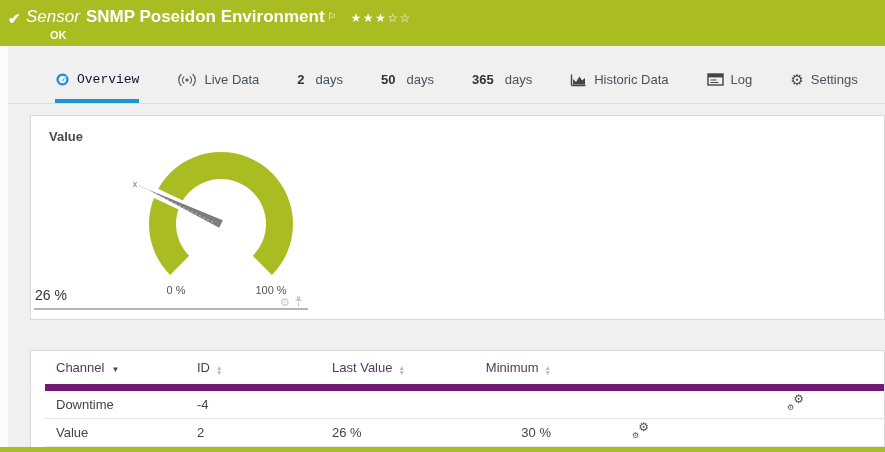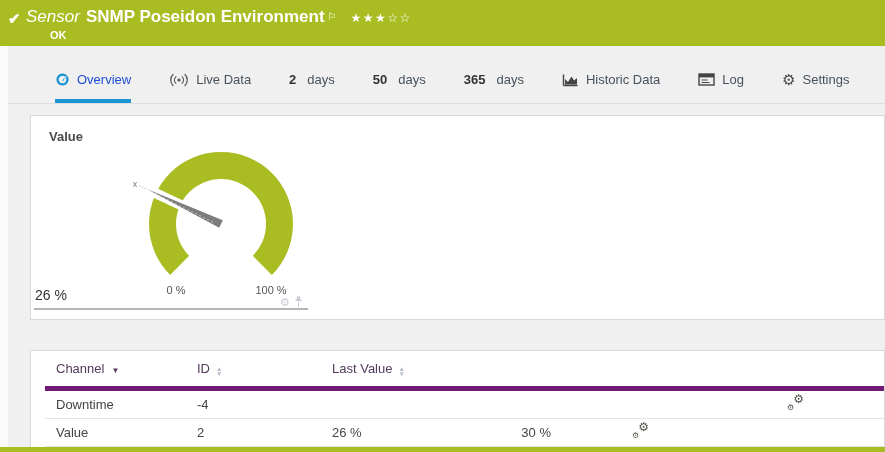--- a/index.html
+++ b/index.html
@@ -13,40 +13,40 @@
   .hdr-kind { font-style:italic; font-weight:400; margin-right:6px; }
   .hdr-title { font-weight:600; }
   .hdr-flag { font-size:10px; margin:0 0 0 3px; line-height:10px; }
   .hdr-stars { font-size:12px; letter-spacing:1.5px; margin:2px 0 0 14px; }
   .hdr-ok { position:absolute; left:50px; top:29px; font-size:11px; font-weight:700; }
 
   
   .tabs { position:absolute; left:0; top:60px; width:885px; height:44px; display:flex; gap:38px;
           padding-left:55px; align-items:stretch; border-bottom:1px solid #dedede; font-size:13px; color:#47525c; }
   .tab { display:flex; align-items:center; gap:7px; border-bottom:4px solid transparent; cursor:pointer; white-space:nowrap; }
-  .tab.active { color:#1d4ed8; border-bottom-color:#1996d3; }
+  .tab.active { color:#0f172a; border-bottom-color:#1996d3;font-family:Liberation Mono, monospace; }
   .tab .num { font-weight:700; color:#333; margin-right:4px; }
   .tab svg { display:block; }
   .tab .gearglyph { font-size:15px; color:#4a4a4a; line-height:14px; }
 
   
   .panel { position:absolute; background:#fff; border:1px solid #d9d9d9; }
   #gauge-panel { left:30px; top:115px; width:855px; height:205px; }
   .panel-title { position:absolute; left:18px; top:13px; font-size:13px; font-weight:700; color:#4a4a4a; }
   #gauge-svg { position:absolute; left:0; top:0; }
   .gauge-current { position:absolute; left:4px; top:171px; font-size:14px; color:#333; }
   .gauge-baseline { position:absolute; left:3px; top:192px; width:274px; border-top:2px solid #b5b5b5; }
   .gauge-mini-icons { position:absolute; left:249px; top:180px; display:flex; gap:4px; align-items:center; color:#c6cad1; }
   .gauge-mini-icons .g { font-size:11px; line-height:11px; }
 
   
   #table-panel { left:30px; top:350px; width:855px; height:110px; }
   .tbl { position:absolute; left:14px; top:0; right:0; }
   .thead, .trow { display:grid; grid-template-columns:141px 115px 130px 120px 155px 1fr; align-items:center; }
-  .thead { height:40px; border-bottom:5px solid #701a75; font-size:13px; color:#53395c; }
+  .thead { height:40px; border-bottom:7px solid #701a75; font-size:13px; color:#53395c; }
   .trow  { height:28px; border-bottom:1px solid #e4e4e4; font-size:13px; color:#444; }
   .c { padding-left:11px; }
   .c3 { padding-left:31px; }
   .c4, .c5 { text-align:right; }
   .c6 { padding-left:80px; }
   .sorts { display:inline-flex; flex-direction:column; margin-left:6px; font-size:6.5px; line-height:5px; color:#b4bac3; vertical-align:2px; }
   .desc { font-size:8px; margin-left:7px; color:#53395c; }
   .gears { position:relative; display:inline-block; width:18px; height:16px; color:#54534a; }
   .g-big { position:absolute; right:0; top:-3px; font-size:12px; }
   .g-small { position:absolute; left:1px; bottom:-1px; font-size:8px; }
@@ -160,20 +160,26 @@
               <span>▲</span>
               <span>▼</span>
             </span>
         </div>
         <div class="c c3">
           <span>Last Value</span><span class="sorts">
               <span>▲</span>
               <span>▼</span>
             </span>
         </div>
+        <div class="c c4">
+          <span>Minimum</span><span class="sorts">
+              <span>▲</span>
+              <span>▼</span>
+            </span>
+        </div>
         <div class="c c6"></div>
       </div>
 
       <div class="trow">
         <div class="c">Downtime</div>
         <div class="c">-4</div>
         <div class="c c3"></div>
         <div class="c c4"></div>
         <div class="c c5"></div>
         <div class="c c6"><span class="gears"><span class="g-big">⚙</span><span class="g-small">⚙</span></span></div>

